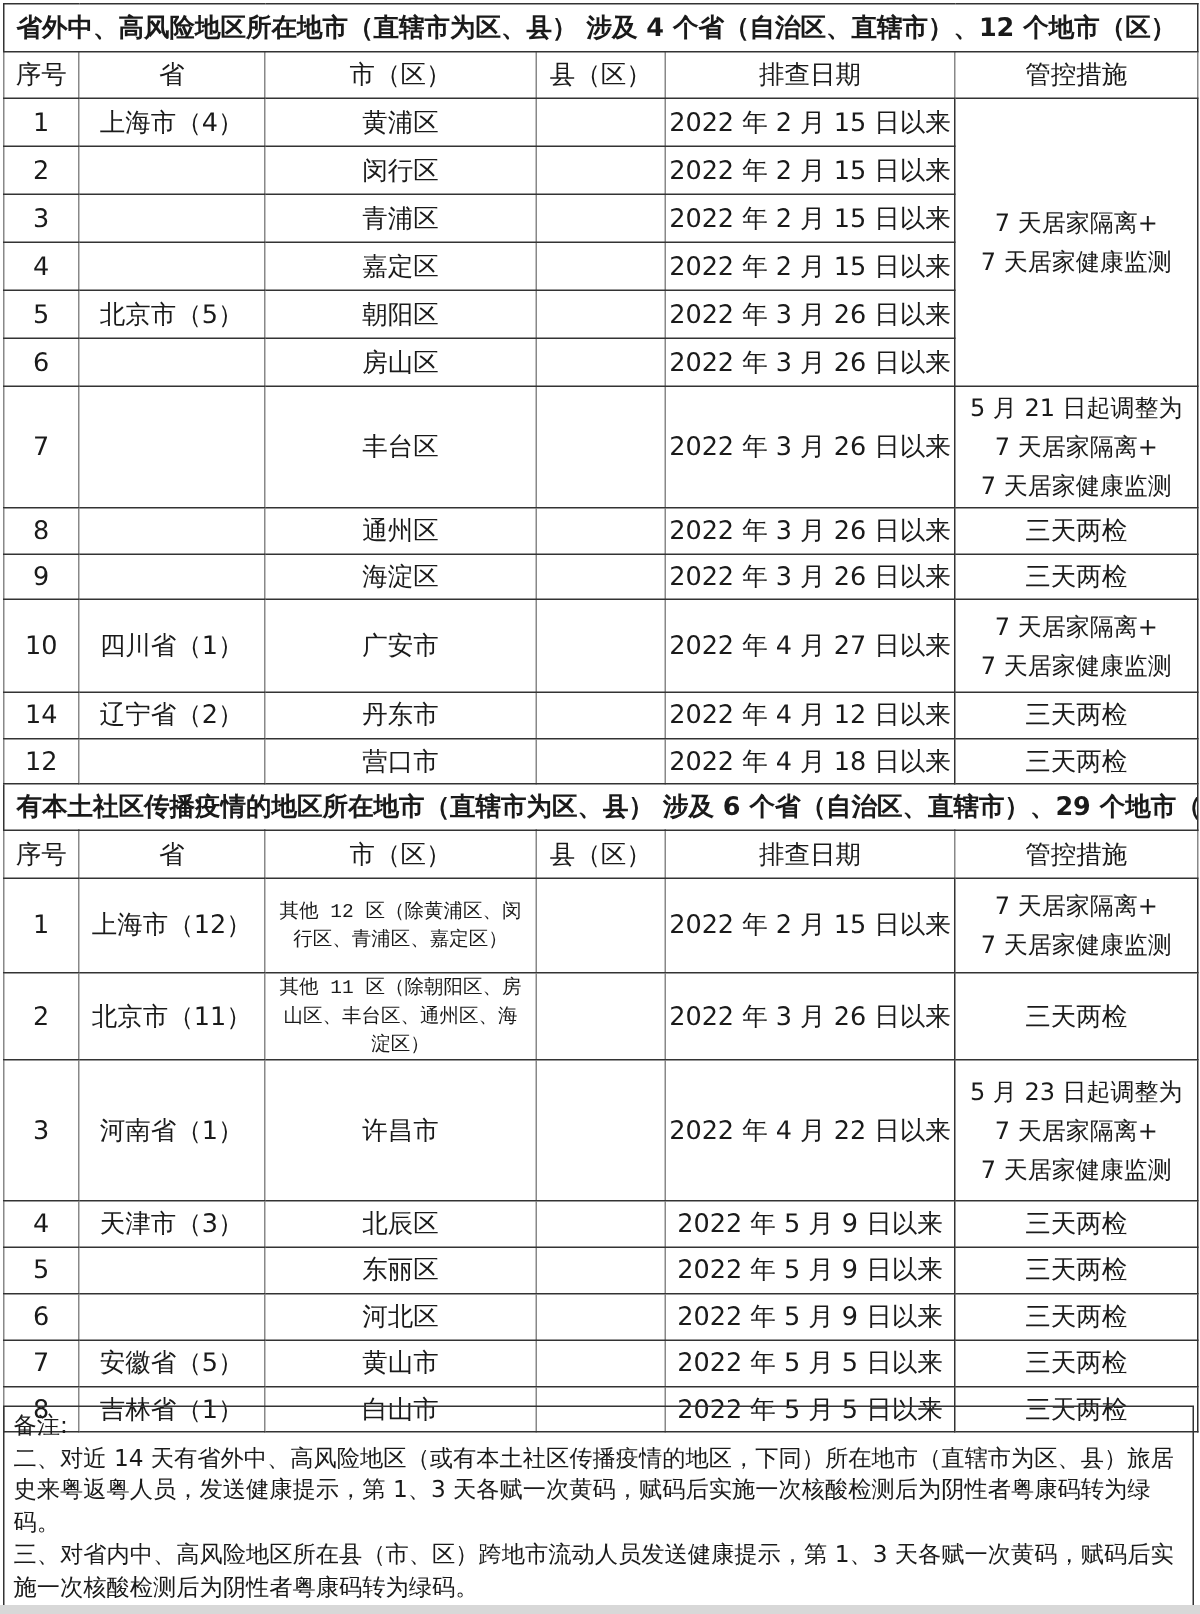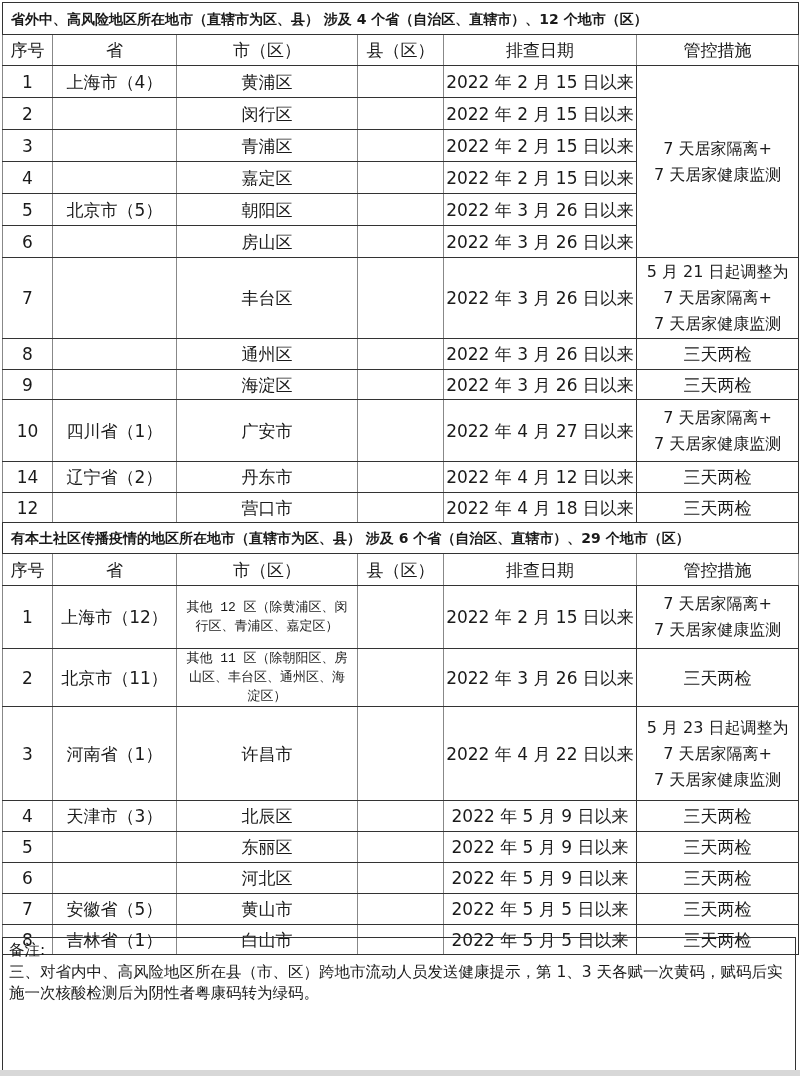--- a/index.html
+++ b/index.html
@@ -3,21 +3,21 @@
 <meta charset="utf-8">
 <style>
   html, body { margin:0; padding:0; background:#ffffff; }
   body { width:800px; height:1076px; overflow:hidden; position:relative;
          font-family:"DejaVu Sans","Liberation Sans",sans-serif; color:#1a1a1a; }
   .page { position:absolute; left:0; top:0; width:800px; height:1076px; background:#fff; }
   table { position:absolute; left:2px; border-collapse:collapse; table-layout:fixed; width:796px; }
   td { border:1.5px solid #333; text-align:center; vertical-align:middle; padding:0;
        font-size:17px; line-height:22px; overflow:hidden; white-space:nowrap; }
   td.thin { border-left-color:#888; border-right-color:#888; }
-  td.title { text-align:left; padding-left:8px; font-size:14px; font-weight:bold; letter-spacing:0px; }
+  td.title { text-align:left; padding-left:8px; font-size:17px; font-weight:bold; letter-spacing:0px; }
   td.small { font-size:13px; line-height:19px; white-space:normal; padding:0 6px;font-family:Liberation Mono, monospace; }
   td.measure { font-size:16px; line-height:26px; white-space:normal;text-align:center; }
   .notes { position:absolute; left:2px; top:937px; width:780px; height:128px;
            border:1.5px solid #333; padding:2px 6px; font-size:15.5px; line-height:21.5px;
            white-space:normal; }
   .notes div { margin:0; }
   .bottom-strip { position:absolute; left:0; top:1070px; width:800px; height:6px; background:#d8d8d8; }
 </style>
 </head>
 <body>
@@ -229,17 +229,18 @@
       <td class="thin">白山市</td>
       <td class="thin"></td>
       <td>2022 年 5 月 5 日以来</td>
       <td>三天两检</td>
     </tr>
   </tbody>
     </table>
 
   <div class="notes">
     <div>备注:</div>
+    <div>二、对近 14 天有省外中、高风险地区（或有本土社区传播疫情的地区，下同）所在地市（直辖市为区、县）旅居史来粤返粤人员，发送健康提示，第 1、3 天各赋一次黄码，赋码后实施一次核酸检测后为阴性者粤康码转为绿码。</div>
     <div>三、对省内中、高风险地区所在县（市、区）跨地市流动人员发送健康提示，第 1、3 天各赋一次黄码，赋码后实施一次核酸检测后为阴性者粤康码转为绿码。</div>
   </div>
 
   <div class="bottom-strip"></div>
 </div>
 
 </body></html>

